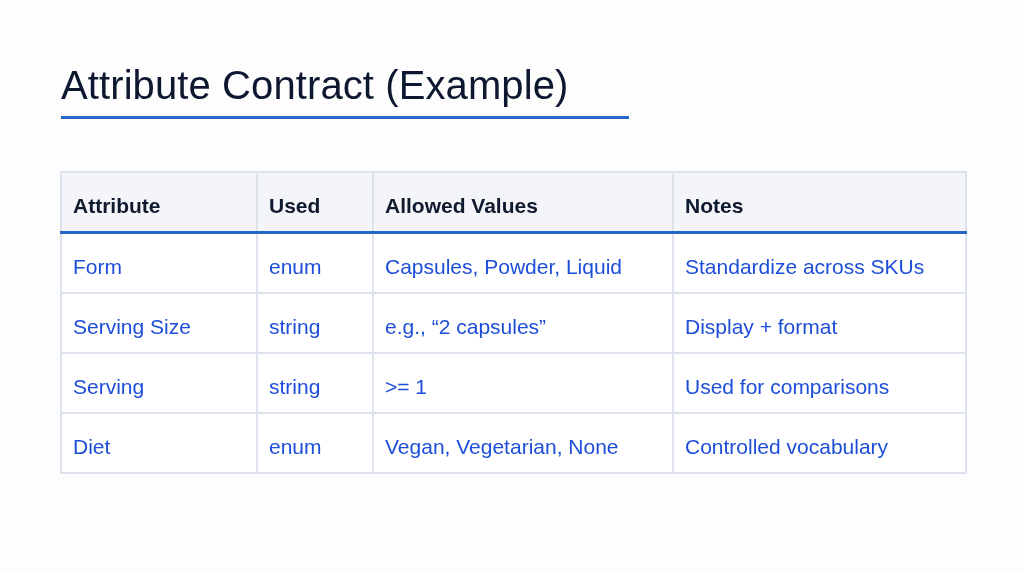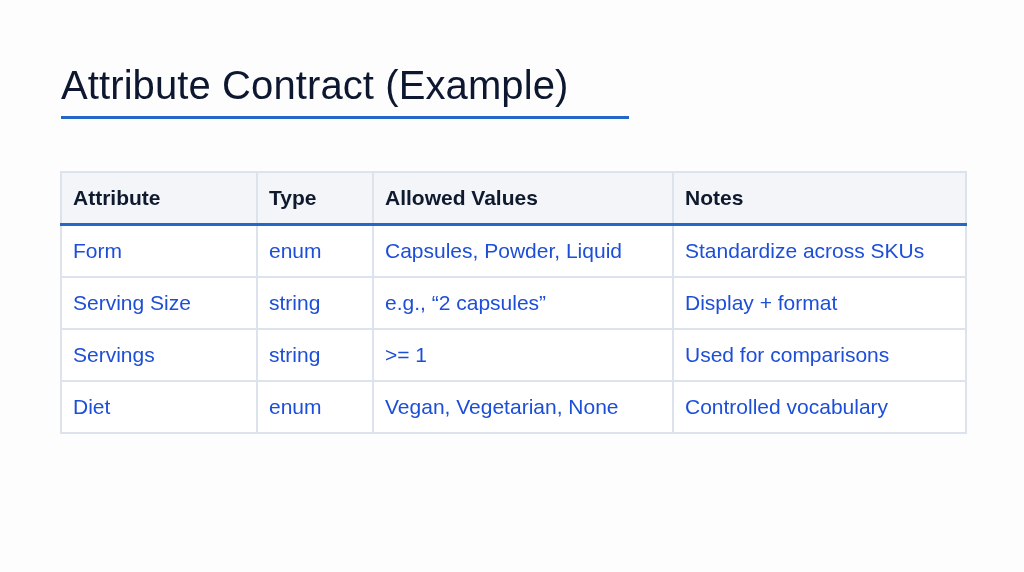--- a/index.html
+++ b/index.html
@@ -46,21 +46,21 @@
       top: 171px;
       width: 905px;
       border-collapse: collapse;
       table-layout: fixed;
       background: #ffffff;
       font-size: 21px;
     }
     table.contract th,
     table.contract td {
       border: 2px solid #dde3ec;
-      padding: 0 0 0 11px;
+      padding: 8px 0 0 11px;
       text-align: left;
       white-space: nowrap;
       overflow: hidden;
     }
     table.contract th {
       height: 50px;
       background: #f3f5f8;
       font-weight: 700;
       color: #0f1a2e;
       border-bottom: 3px solid #2467c6;
@@ -85,40 +85,40 @@
   <table class="contract">
     <colgroup>
       <col class="c1">
         <col class="c2">
         <col class="c3">
         <col class="c4">
     </colgroup>
     <thead>
       <tr>
         <th>Attribute</th>
-        <th>Type</th>
+        <th>Used</th>
         <th>Allowed Values</th>
         <th>Notes</th>
       </tr>
     </thead>
     <tbody>
       <tr>
         <td>Form</td>
         <td>enum</td>
         <td>Capsules, Powder, Liquid</td>
         <td>Standardize across SKUs</td>
       </tr>
       <tr>
         <td>Serving Size</td>
         <td>string</td>
         <td>e.g., “2 capsules”</td>
         <td>Display + format</td>
       </tr>
       <tr>
-        <td>Servings</td>
+        <td>Serving</td>
         <td>string</td>
         <td>&gt;= 1</td>
         <td>Used for comparisons</td>
       </tr>
       <tr>
         <td>Diet</td>
         <td>enum</td>
         <td>Vegan, Vegetarian, None</td>
         <td>Controlled vocabulary</td>
       </tr>

